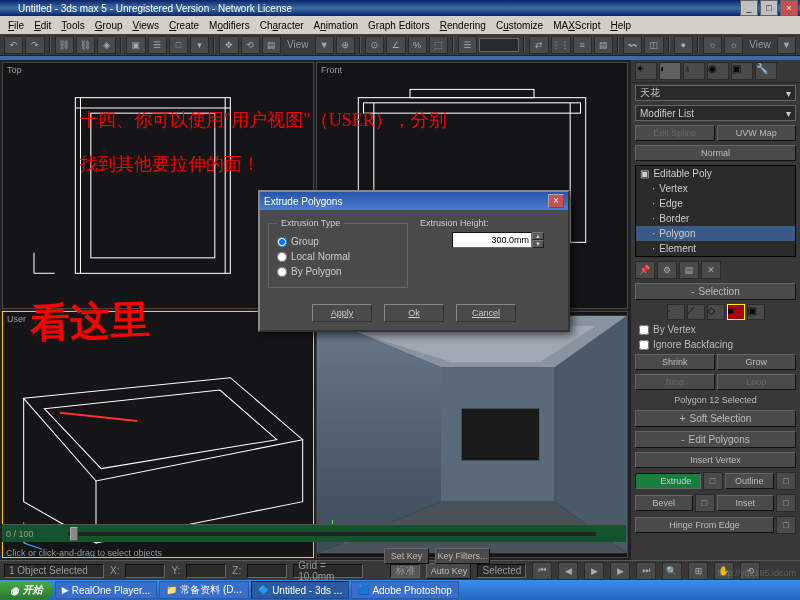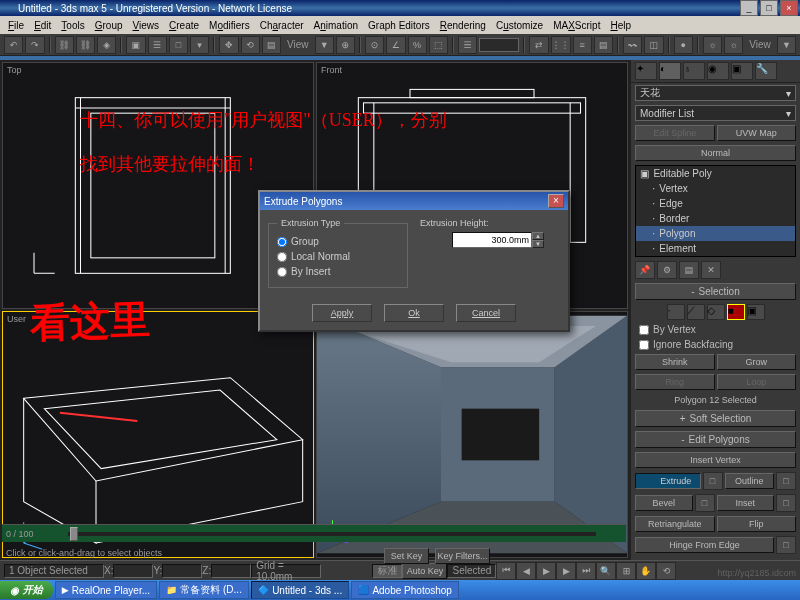--- a/index.html
+++ b/index.html
@@ -23,21 +23,21 @@
 .viewport.active { border:1px solid #ffcc00; }
 .vplabel { position:absolute; top:2px; left:4px; color:#999; font-size:9px; }
 .wireframe { stroke:#fff; stroke-width:1; fill:none; }
 .wireframe.sel { stroke:#ff3030; stroke-width:2; }
 .rightpanel { width:170px; background:#383838; border-left:1px solid #222; display:flex; flex-direction:column; overflow:hidden; }
 .panelrow { padding:2px 4px; display:flex; align-items:center; gap:2px; }
 .panelrow.tabs { border-bottom:1px solid #222; }
 .ptab { width:22px; height:18px; background:#4a4a4a; border:1px solid #2a2a2a; }
 .ptab.active { background:#606060; }
 .pbtn { flex:1; height:16px; background:#4a4a4a; border:1px outset #666; color:#bbb; text-align:center; line-height:14px; font-size:9px; }
-.pbtn.pressed { background:#0c4a6e; border:1px inset #666; color:#ccc;padding-left:16px; }
+.pbtn.pressed { background:#15803d; border:1px inset #666; color:#ccc;padding-left:16px; }
 .dropdown { flex:1; height:16px; background:#2a2a2a; border:1px solid #666; color:#ccc; padding:0 4px; display:flex; align-items:center; justify-content:space-between; }
 .stacklist { background:#2a2a2a; border:1px solid #000; margin:2px 4px; }
 .stackitem { padding:2px 4px; color:#ccc; display:flex; align-items:center; gap:4px; }
 .stackitem.sel { background:#3a5a8a; }
 .rollout-header { background:#4a4a4a; border:1px outset #666; margin:2px 4px; padding:2px; text-align:center; color:#bbb; display:flex; align-items:center; justify-content:center; gap:4px; }
 .selrow { display:flex; justify-content:center; gap:2px; padding:2px 4px; }
 .selicon { width:18px; height:16px; background:#4a4a4a; border:1px solid #2a2a2a; }
 .selicon.red { background:#aa0000; border-color:#ffff00; }
 .cb { display:flex; align-items:center; gap:4px; padding:2px 8px; color:#bbb; font-size:9px; }
 .cb input { width:10px; height:10px; }
@@ -51,21 +51,21 @@
 .radio { display:flex; align-items:center; gap:4px; padding:2px 0; font-size:9px; }
 .radio input { width:10px; height:10px; }
 .extheight { float:right; width:140px; }
 .extheight .lbl { font-size:9px; margin-bottom:4px; }
 .spinner { display:flex;margin-left:32px; }
 .spinner input { width:80px; height:16px; background:#fff; border:1px inset #666; font-size:9px; padding:0 2px; text-align:right; color:#000; }
 .spinarrows { width:12px; display:flex; flex-direction:column; }
 .spinarrows div { height:8px; background:#5a5a5a; border:1px outset #777; font-size:6px; text-align:center; line-height:6px; }
 .dlgbtns { clear:both; display:flex; justify-content:center; gap:12px; padding-top:12px;text-decoration:underline; }
 .dlgbtn { width:60px; height:18px; background:#4a4a4a; border:1px outset #888; color:#ccc; text-align:center; line-height:16px; font-size:9px; }
-.statusbar { position:absolute; bottom:20px; left:0; right:0; height:20px; background:#383838; border-top:1px solid #555; display:flex; align-items:center; padding:0 4px; color:#999; font-size:9px; }
+.statusbar { position:absolute; bottom:20px; left:0; right:0; height:20px; background:#383838; border-top:1px solid #555; display:flex; align-items:center; padding:0 4px; gap:6px; color:#999; font-size:9px; }
 .statusbar .sfield { background:#2a2a2a; border:1px inset #666; padding:1px 4px; height:14px; display:flex; align-items:center; }
 .prompt { position:absolute; bottom:20px; left:2px; height:14px; color:#999; font-size:9px; padding:2px 4px; }
 .taskbar { position:absolute; bottom:0; left:0; right:0; height:20px; background:linear-gradient(#3a8ee8,#2865c1); display:flex; align-items:center; }
 .startbtn { height:18px; padding:0 10px; background:linear-gradient(#4aaa4a,#2a7a2a); color:#fff; border-radius:0 8px 8px 0; display:flex; align-items:center; gap:4px; font-style:italic; font-weight:bold; }
 .taskbtn { height:18px; margin-left:2px; padding:0 6px; background:#3a6ecd; border:1px solid #2a5aa0; color:#fff; display:flex; align-items:center; gap:3px; font-size:9px; max-width:110px; overflow:hidden; white-space:nowrap; }
 .taskbtn.active { background:#2a5aa0; border:1px inset #1a4a90; }
 .redtext { position:absolute; color:#ff0000; font-family:"SimSun",serif; font-size:18px; z-index:50; pointer-events:none; }
 .redhand { position:absolute; color:#ff0000; font-family:cursive; font-size:40px; font-weight:bold; z-index:50; pointer-events:none; transform:rotate(-2deg); }
 .watermark { position:absolute; bottom:22px; right:4px; color:#888; font-size:9px; opacity:0.5; }
 .slider { position:absolute; bottom:58px; left:2px; right:174px; height:18px; background:#14532d; border-top:1px solid #555; display:flex; align-items:center; }
@@ -284,24 +284,20 @@
       <div class="pbtn pressed">Extrude</div>
       <div class="tbtn">□</div>
       <div class="pbtn">Outline</div>
       <div class="tbtn">□</div>
     </div>
     <div class="panelrow">
       <div class="pbtn">Bevel</div>
       <div class="tbtn">□</div>
       <div class="pbtn">Inset</div>
       <div class="tbtn">□</div>
-    </div>
-    <div class="panelrow">
-      <div class="pbtn">Retriangulate</div>
-      <div class="pbtn">Flip</div>
     </div>
     <div class="panelrow">
         <div class="pbtn">Hinge From Edge</div>
         <div class="tbtn">□</div>
       </div>
   </div>
 </div>
 
 <div class="slider">
   <span class="framelabel">0 / 100</span>
@@ -350,21 +346,21 @@
       <label class="radio">
           <input type="radio" checked="" style="">
           <span>Group</span>
         </label>
       <label class="radio">
           <input type="radio" style="">
           <span>Local Normal</span>
         </label>
       <label class="radio">
           <input type="radio" style="">
-          <span>By Insert</span>
+          <span>By Polygon</span>
         </label>
     </fieldset>
     <div class="extheight">
       <div class="lbl">Extrusion Height:</div>
       <div class="spinner">
         <input value="300.0mm" style="">
         <div class="spinarrows">
           <div>▲</div>
           <div>▼</div>
         </div>

